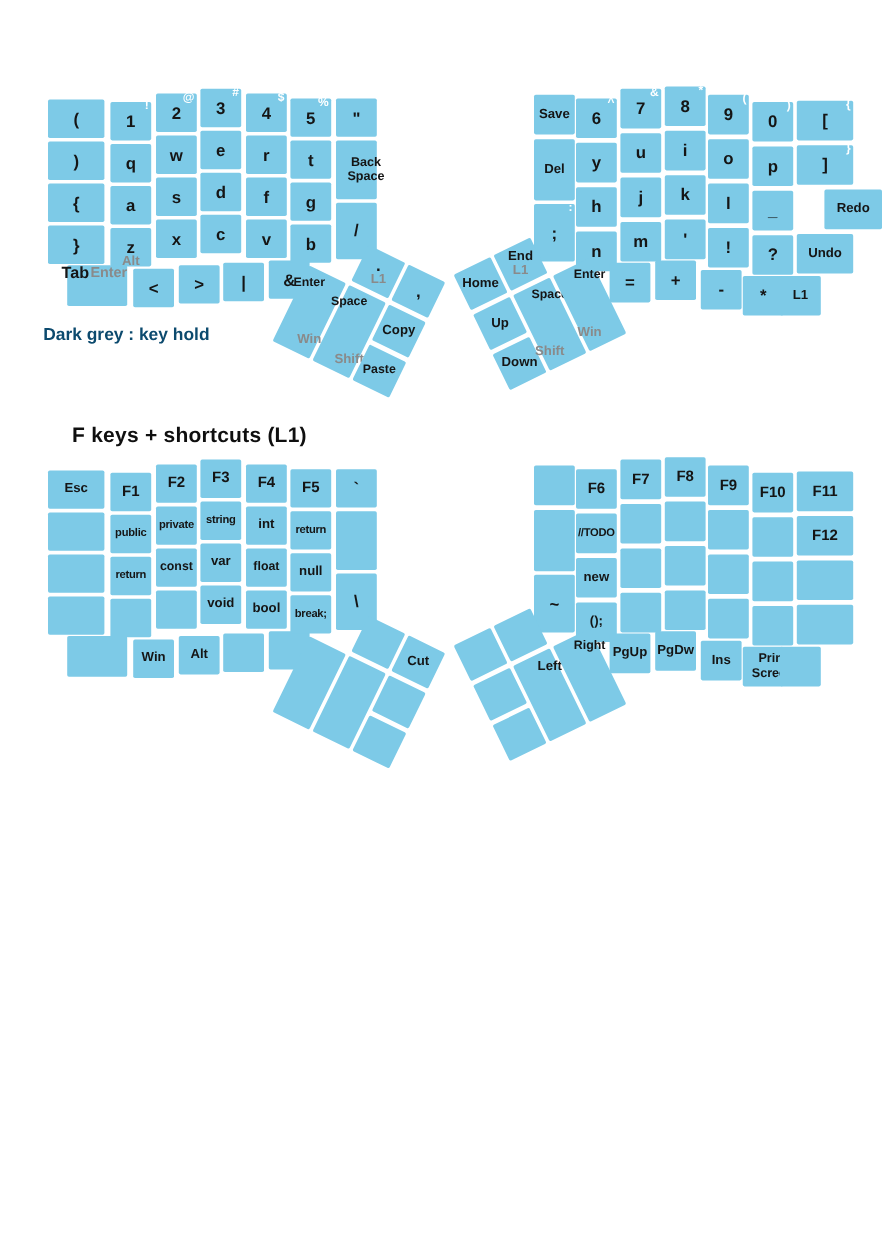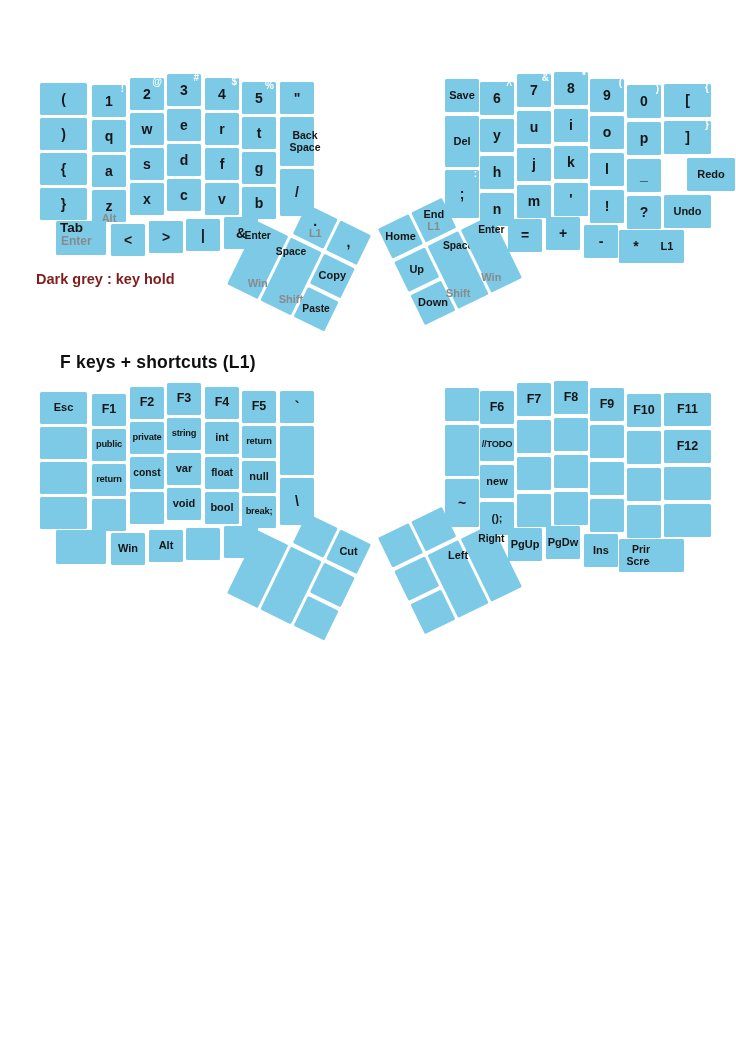--- a/index.html
+++ b/index.html
@@ -1,28 +1,28 @@
 <!DOCTYPE html>
 <html style="--keyc: #7dcae7;"><head>
 <meta charset="utf-8">
 <style>
   html,body{margin:0;padding:0;background:#fff;}
   #canvas{position:relative;width:736px;height:1041px;background:#fff;overflow:hidden;
           font-family:"Liberation Sans",sans-serif;}
   .title{position:absolute;margin:0;font-size:17.5px;font-weight:700;color:#0f0f0f;letter-spacing:.2px;}
   #t1{left:39px;top:46px;}
   #t2{left:36px;top:352px;margin-left:24px;}
-  .note{position:absolute;left:36px;top:271px;font-size:14.5px;font-weight:700;color:#7f1d1d;}
+  .note{position:absolute;left:36px;top:271px;font-size:14.5px;font-weight:700;color:#0c4a6e;}
   #kb{position:absolute;left:0;top:0;width:736px;height:1041px;}
   .key{position:absolute;background:var(--keyc,#7dcae7);border-radius:1.5px;}
   .kin{position:absolute;inset:0;display:flex;align-items:center;justify-content:center;
        font-weight:700;color:#151515;text-align:center;}
   .kin.stack{flex-direction:column;}
   .kin.big{flex-direction:column;justify-content:space-between;padding:6px 1px;}
-  .kin.tab{flex-direction:column;align-items:flex-start;justify-content:flex-start;padding-left:4px;}
+  .kin.tab{flex-direction:row;align-items:flex-start;justify-content:flex-end;padding-left:4px;}
   .main{line-height:1.05;white-space:pre-line;}
   .kin.tab .main{font-size:13.5px;}
   .kin.tab .hold{font-size:12px;margin-left:1px;}
   .s1{font-size:14px;}
   .f{font-size:12.5px;}
   .s4{font-size:11px;}
   .s5{font-size:10.3px;}
   .s6{font-size:9.3px;letter-spacing:-.2px;}
   .wrap{font-size:10.5px;margin-left:16px;}
   .shift{position:absolute;top:-2px;right:2px;font-size:10px;font-weight:700;color:#fff;line-height:1.1;}

